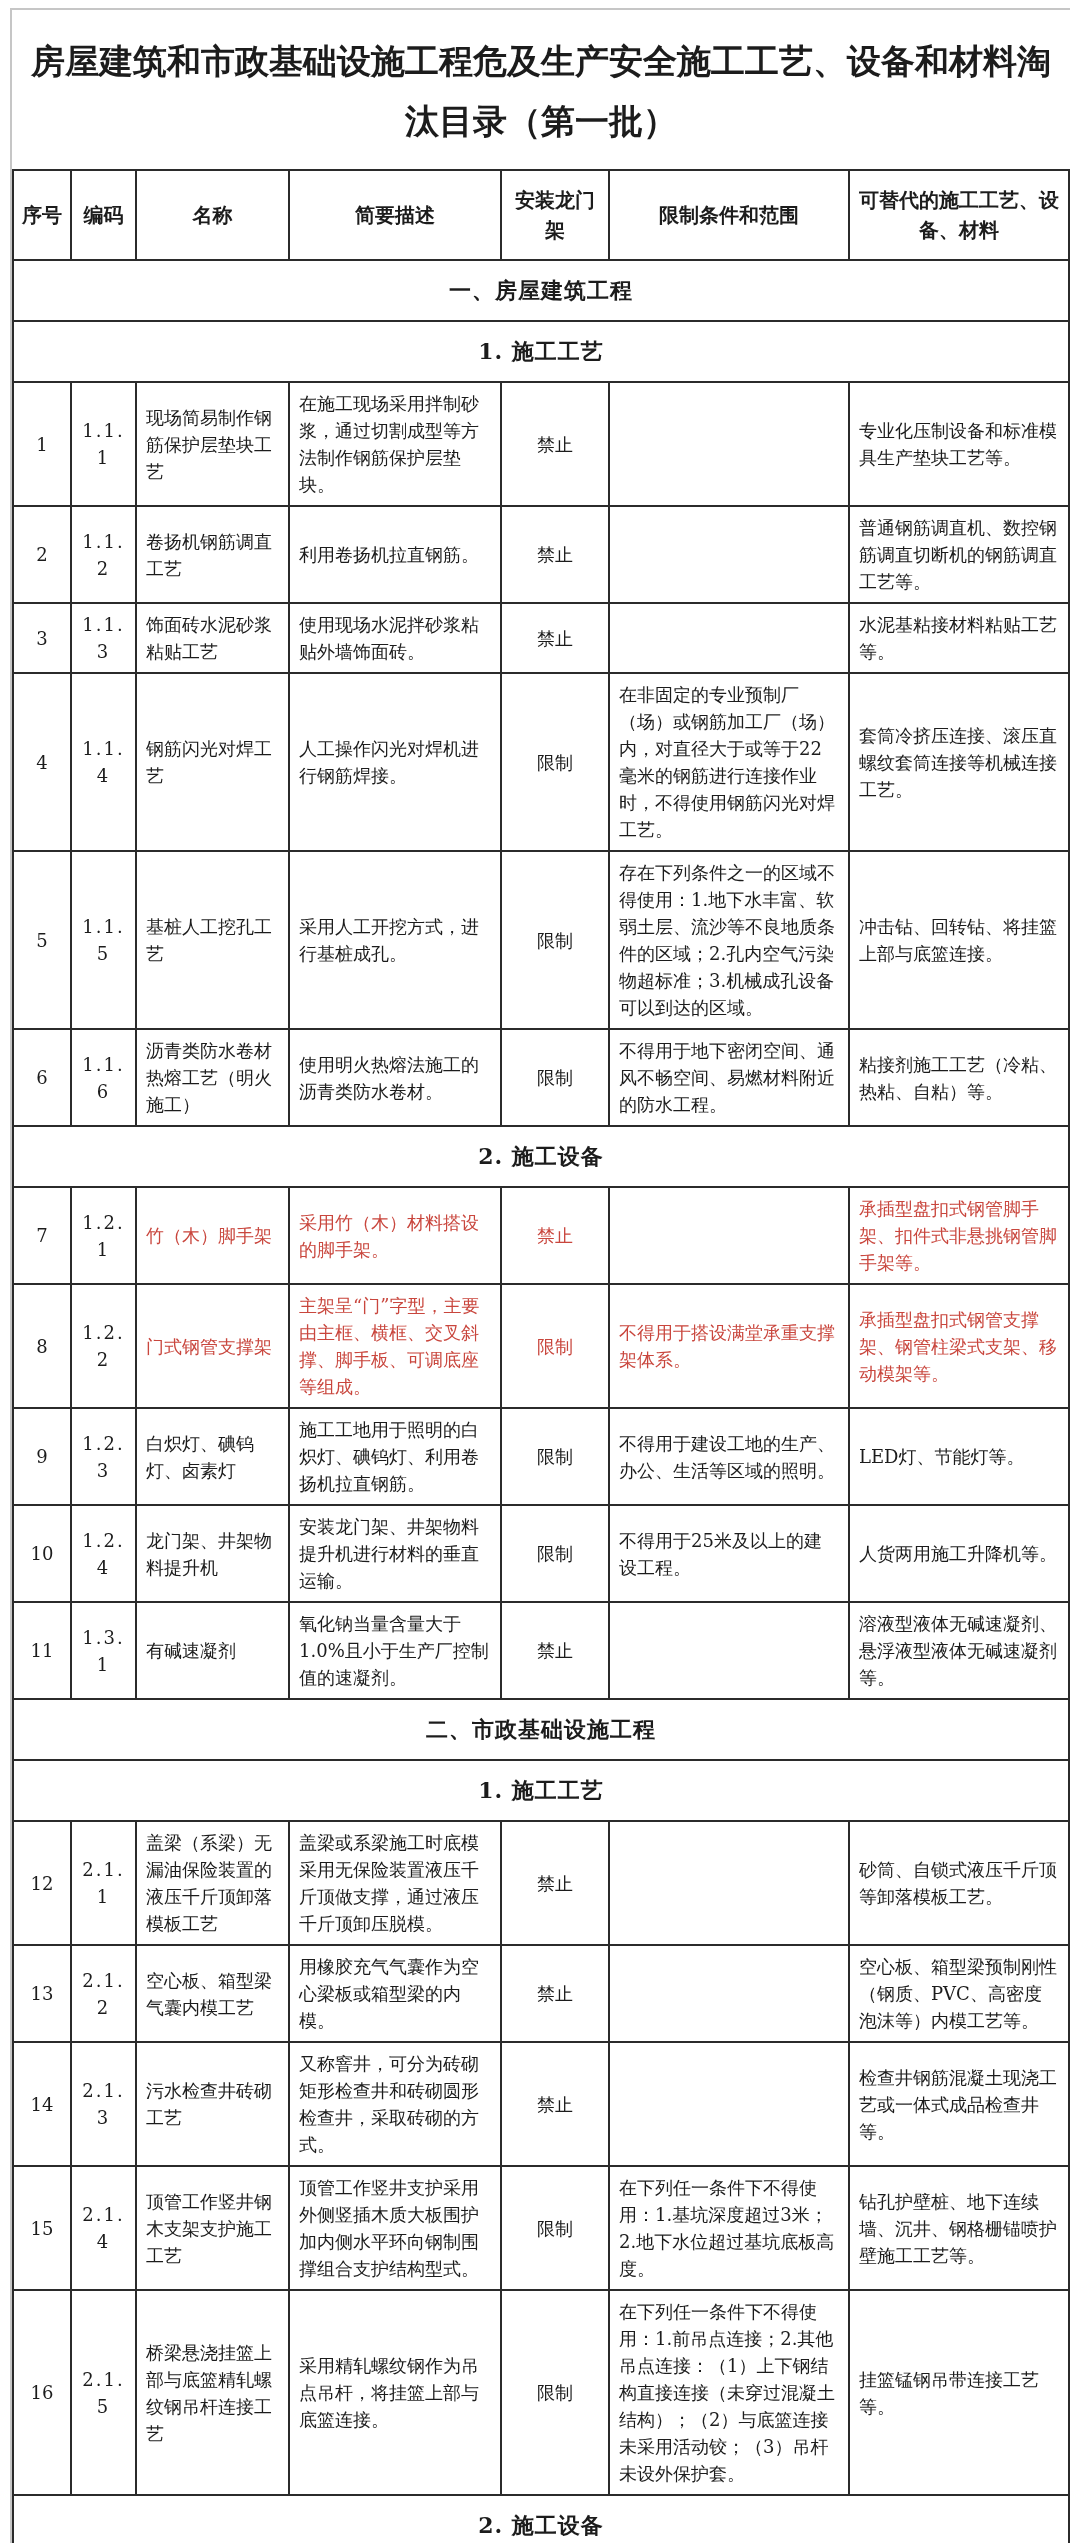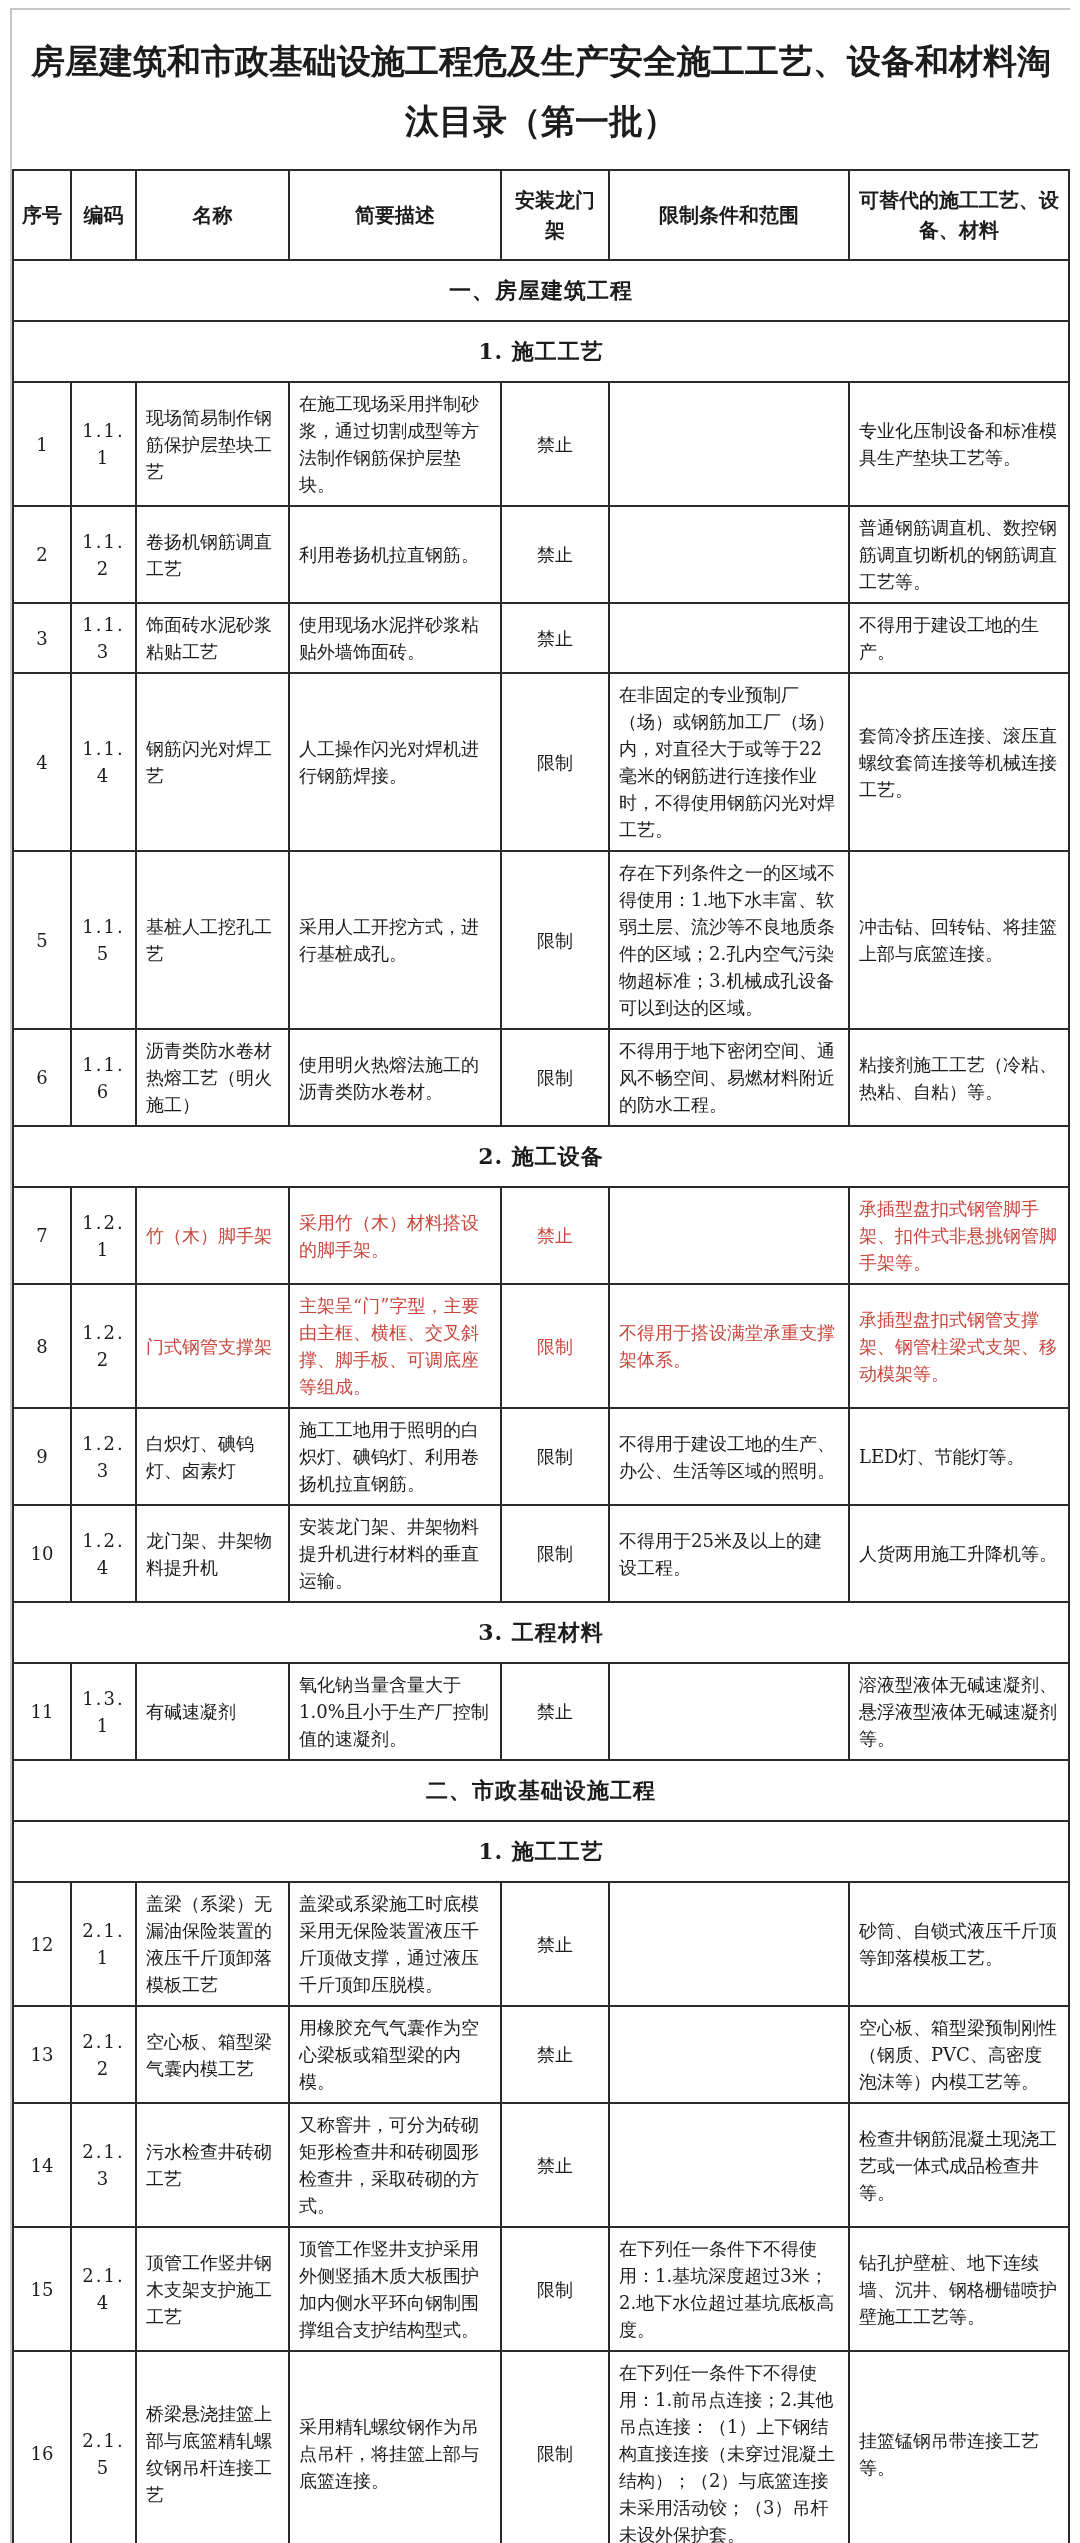--- a/index.html
+++ b/index.html
@@ -110,21 +110,21 @@
           <td></td>
           <td>普通钢筋调直机、数控钢筋调直切断机的钢筋调直工艺等。</td>
         </tr>
         <tr>
           <td class="c">3</td>
           <td class="code">1.1.3</td>
           <td>饰面砖水泥砂浆粘贴工艺</td>
           <td>使用现场水泥拌砂浆粘贴外墙饰面砖。</td>
           <td class="c">禁止</td>
           <td></td>
-          <td>不得用于建设工地的生产。</td>
+          <td>水泥基粘接材料粘贴工艺等。</td>
         </tr>
         <tr>
           <td class="c">4</td>
           <td class="code">1.1.4</td>
           <td>钢筋闪光对焊工艺</td>
           <td>人工操作闪光对焊机进行钢筋焊接。</td>
           <td class="c">限制</td>
           <td>在非固定的专业预制厂（场）或钢筋加工厂（场）内，对直径大于或等于22毫米的钢筋进行连接作业时，不得使用钢筋闪光对焊工艺。</td>
           <td>套筒冷挤压连接、滚压直螺纹套筒连接等机械连接工艺。</td>
         </tr>
@@ -181,23 +181,20 @@
         <tr>
           <td class="c">10</td>
           <td class="code">1.2.4</td>
           <td>龙门架、井架物料提升机</td>
           <td>安装龙门架、井架物料提升机进行材料的垂直运输。</td>
           <td class="c">限制</td>
           <td>不得用于25米及以上的建设工程。</td>
           <td>人货两用施工升降机等。</td>
         </tr>
 
-        <tr class="subsection">
-          <td colspan="7">3. 工程材料</td>
-        </tr>
 
         <tr>
           <td class="c">11</td>
           <td class="code">1.3.1</td>
           <td>有碱速凝剂</td>
           <td>氧化钠当量含量大于1.0%且小于生产厂控制值的速凝剂。</td>
           <td class="c">禁止</td>
           <td></td>
           <td>溶液型液体无碱速凝剂、悬浮液型液体无碱速凝剂等。</td>
         </tr>

